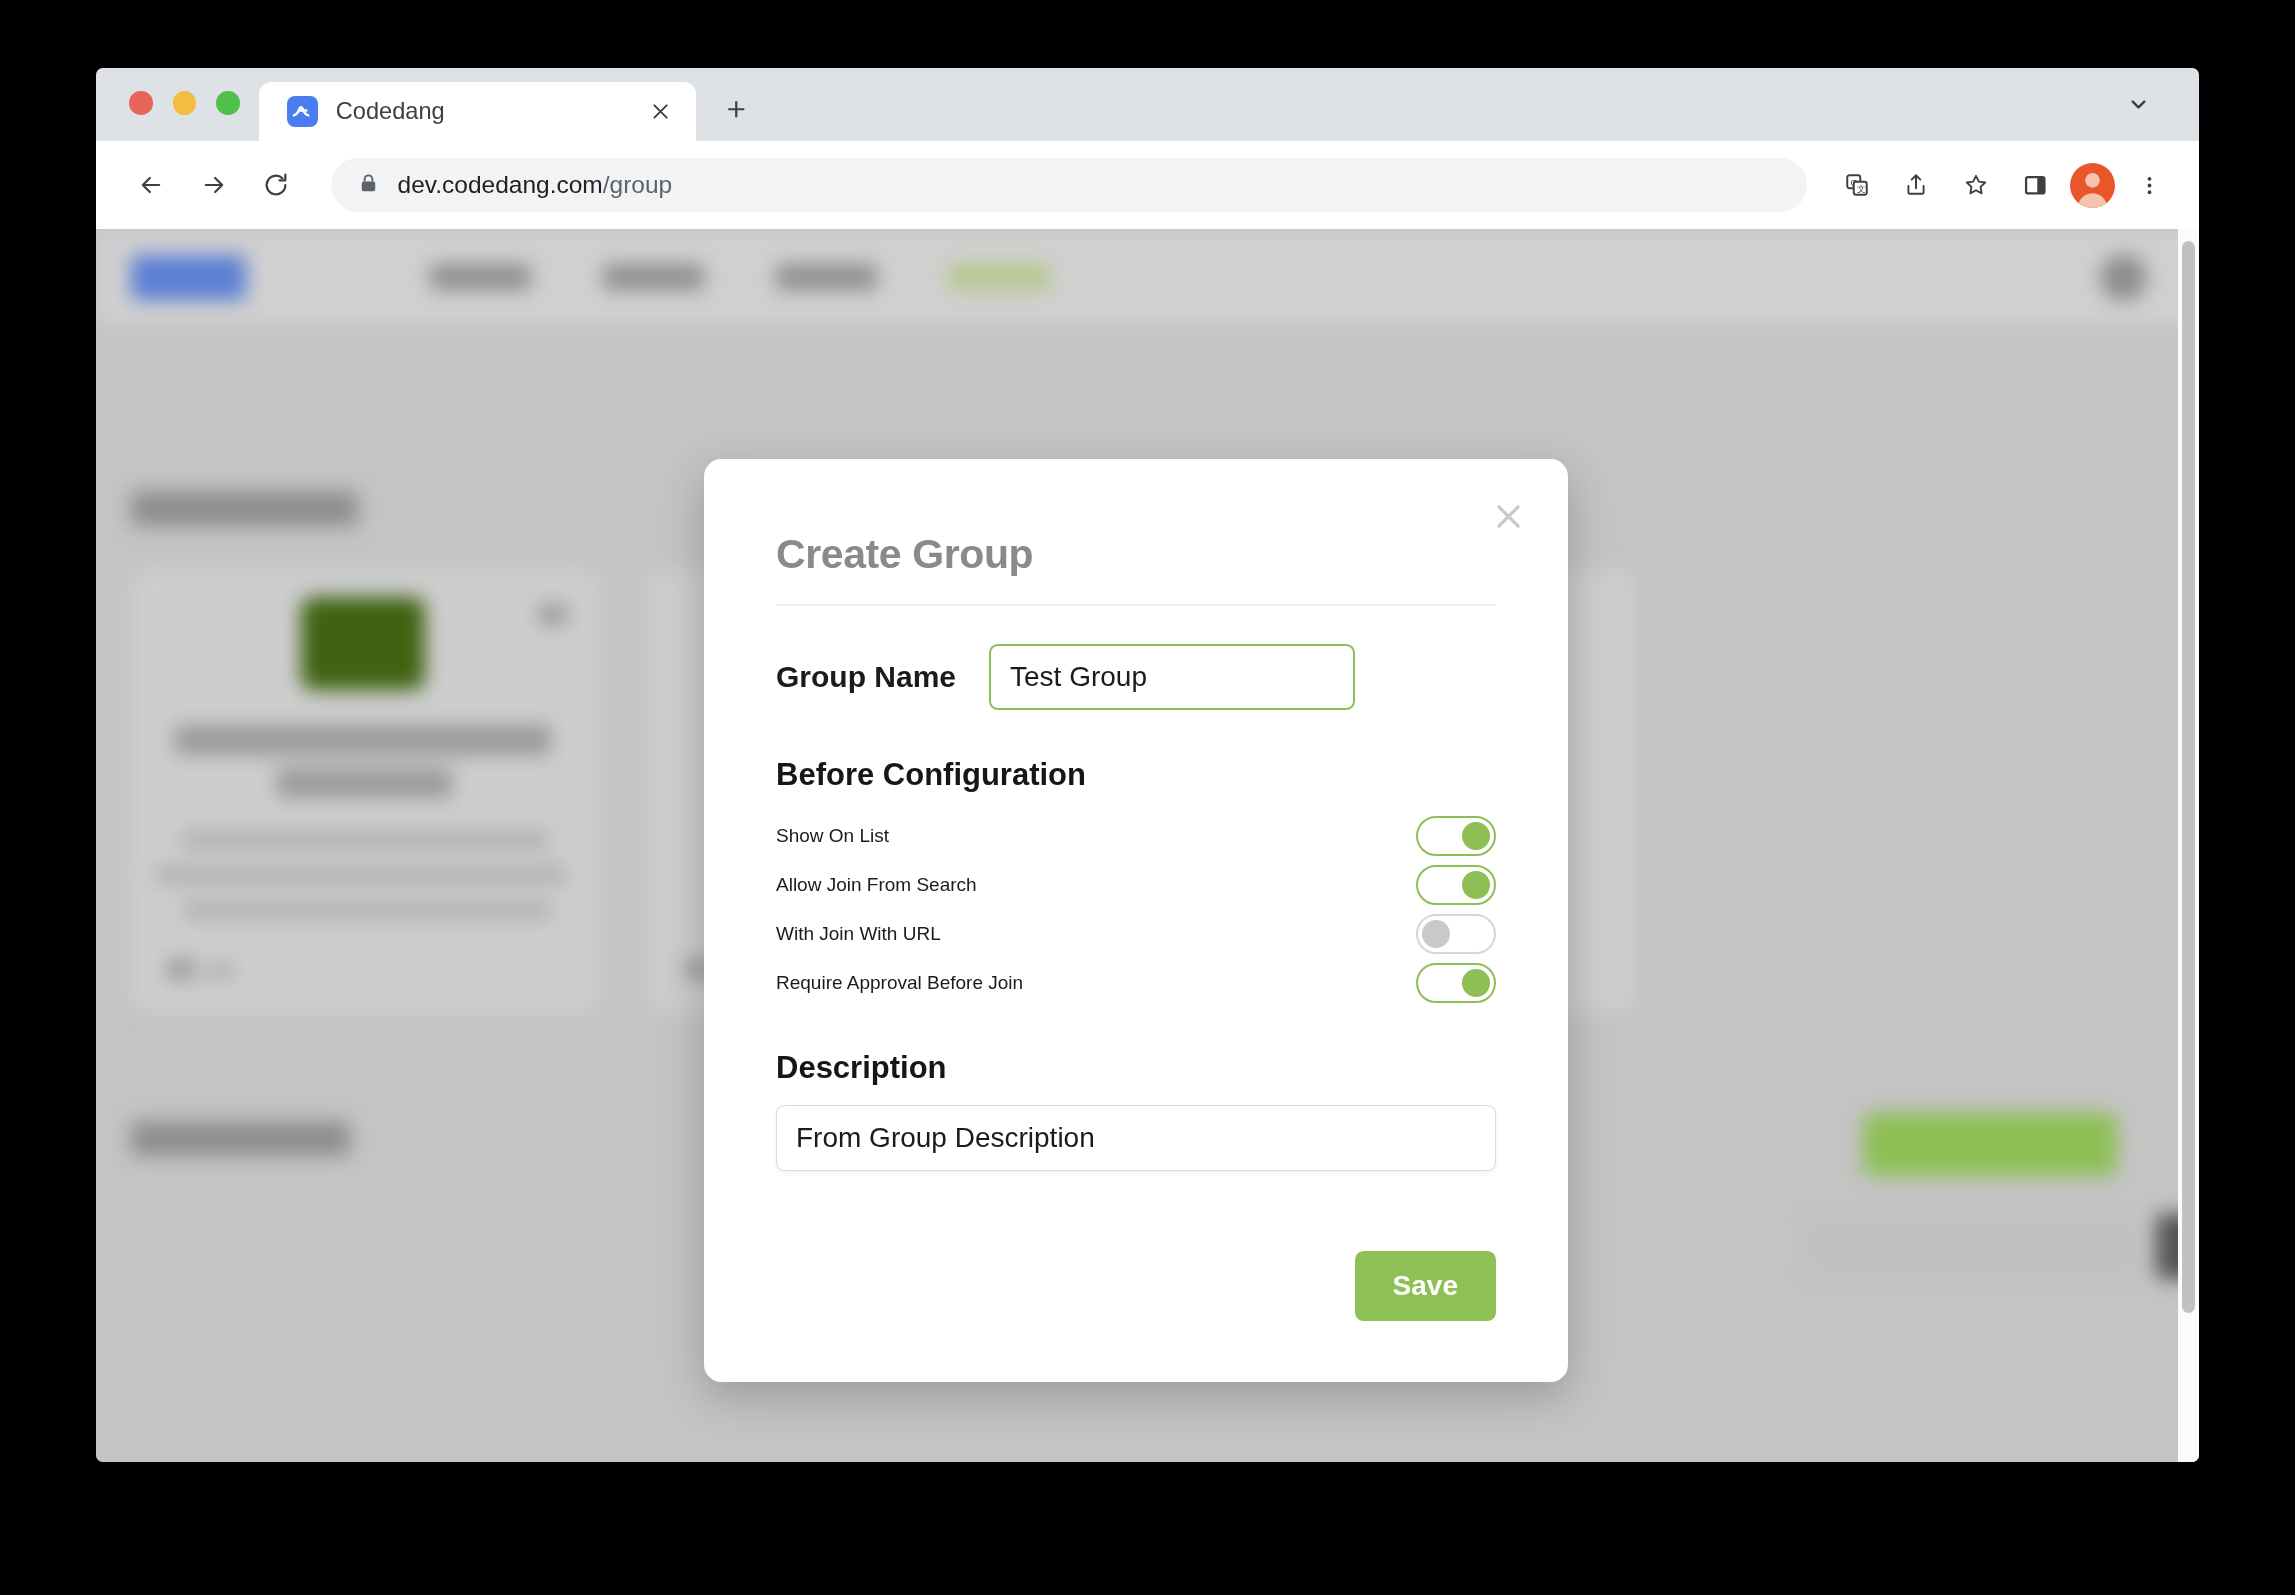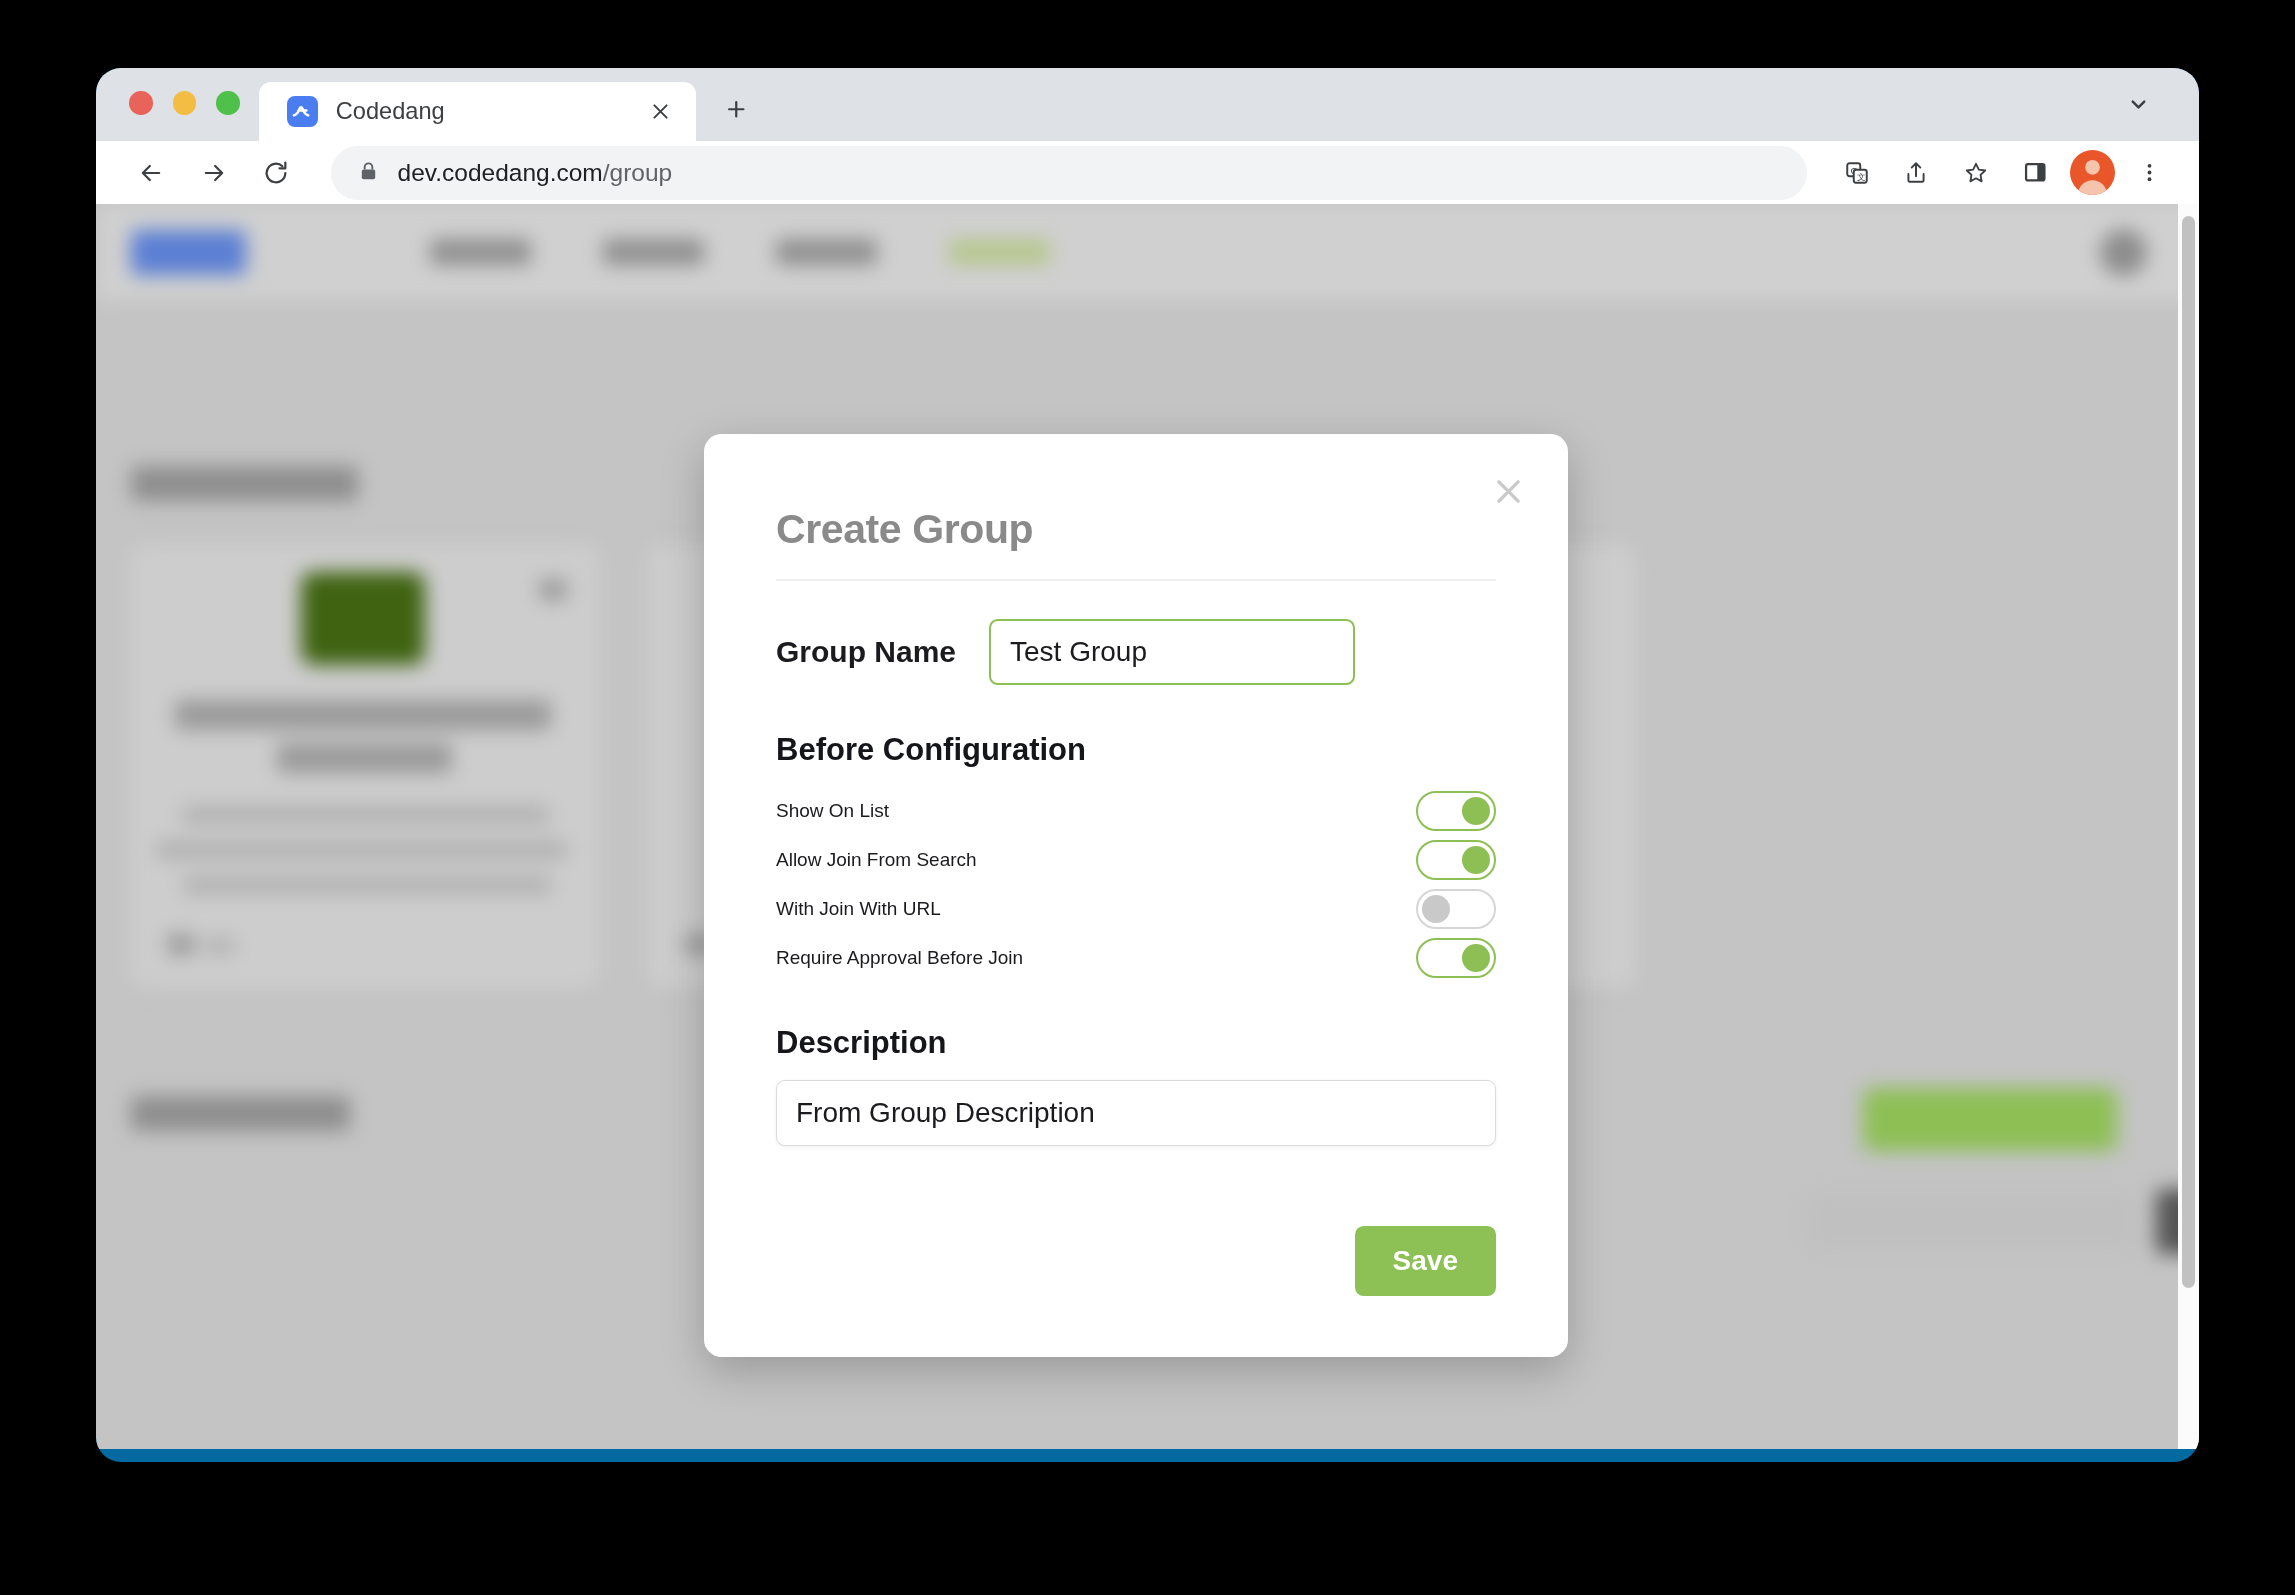--- a/index.html
+++ b/index.html
@@ -12,22 +12,22 @@
     font-family: "Liberation Sans", sans-serif;
   }
 
   
   .browser-window {
     position: absolute;
     left: 96px;
     top: 68px;
     width: 2103px;
     height: 1394px;
-    background: #0369a1;
-    border-radius: 25px;
+    background: #a21caf;
+    border-radius: 7px;
     overflow: hidden;
     box-shadow: 0 8.7px 35px rgba(0,0,0,0.35);
   }
 
   
   .tab-strip {
     position: relative;
     height: 73px;
     background: #dee1e6;
     display: flex;
@@ -81,21 +81,21 @@
   }
   .tab-search-chevron {
     position: absolute;
     right: 42px; bottom: 17.5px;
     width: 38px; height: 38px;
     display: flex; align-items: center; justify-content: center;
   }
 
   
   .toolbar {
-    height: 63px;
+    height: 88px;
     background: #ffffff;
     display: flex;
     align-items: center;
     padding: 0 24.5px 0 28px;
     gap: 8.7px;
   }
   .nav-btn {
     width: 54px; height: 54px;
     border-radius: 50%;
     display: flex; align-items: center; justify-content: center;

